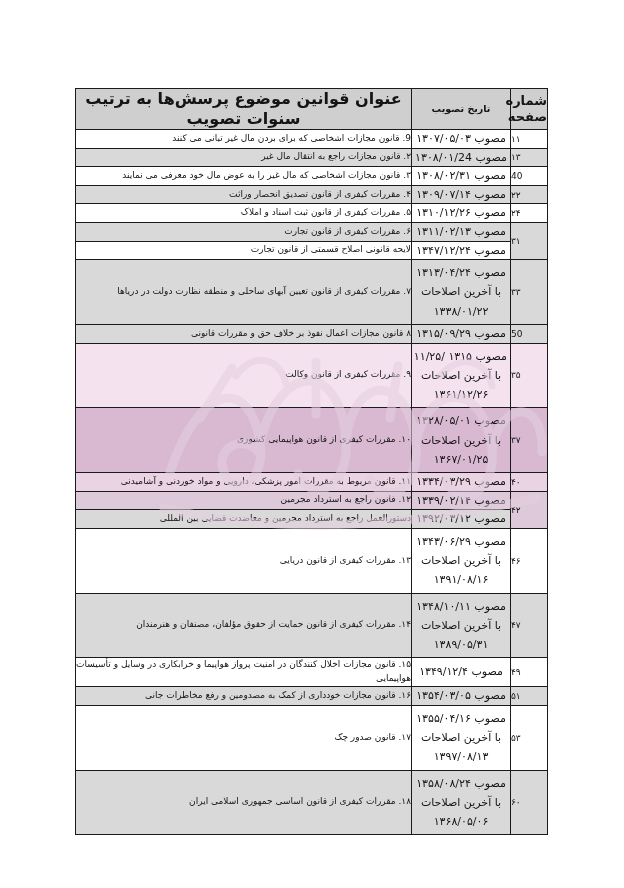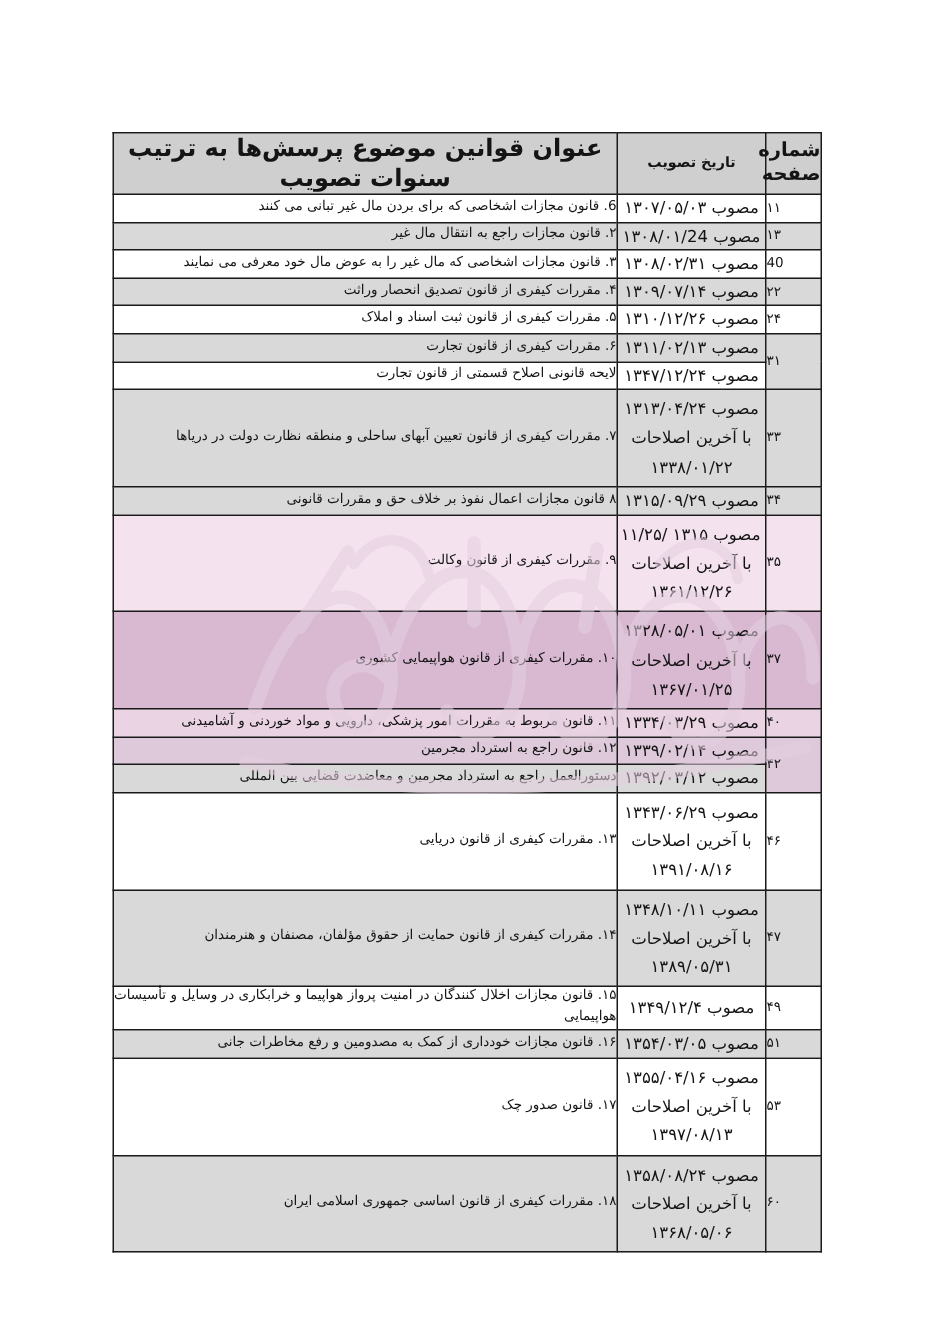--- a/index.html
+++ b/index.html
@@ -157,21 +157,21 @@
           <th class="h-date">تاریخ تصویب</th>
           <th class="h-title">عنوان قوانین موضوع پرسش‌ها به ترتیب سنوات تصویب</th>
         </tr>
       </thead>
       <tbody id="table-body">
           <tr>
             <td class="c-page shade-white"><span>۱۱</span></td>
             <td class="c-date shade-white">
               <span class="date-line">مصوب ۱۳۰۷/۰۵/۰۳</span>
             </td>
-            <td class="c-title shade-white"><span>6. قانون مجازات اشخاصی که برای بردن مال غیر تبانی می کنند</span></td>
+            <td class="c-title shade-white"><span>9. قانون مجازات اشخاصی که برای بردن مال غیر تبانی می کنند</span></td>
           </tr>
           <tr>
             <td class="c-page shade-grey"><span>۱۳</span></td>
             <td class="c-date shade-grey">
               <span class="date-line">مصوب ۱۳۰۸/۰۱/24</span>
             </td>
             <td class="c-title shade-grey"><span>۲. قانون مجازات راجع به انتقال مال غیر</span></td>
           </tr>
           <tr>
             <td class="c-page shade-white"><span>40</span></td>
@@ -210,21 +210,21 @@
           <tr>
             <td class="c-page shade-grey"><span>۳۳</span></td>
             <td class="c-date shade-grey stack">
               <span class="date-line">مصوب ۱۳۱۳/۰۴/۲۴</span>
               <span class="date-line">با آخرین اصلاحات</span>
               <span class="date-line">۱۳۳۸/۰۱/۲۲</span>
             </td>
             <td class="c-title shade-grey"><span>۷. مقررات کیفری از قانون تعیین آبهای ساحلی و منطقه نظارت دولت در دریاها</span></td>
           </tr>
           <tr>
-            <td class="c-page shade-grey"><span>۳۴</span></td>
+            <td class="c-page shade-grey"><span>50</span></td>
             <td class="c-date shade-grey">
               <span class="date-line">مصوب ۱۳۱۵/۰۹/۲۹</span>
             </td>
             <td class="c-title shade-grey"><span>۸ قانون مجازات اعمال نفوذ بر خلاف حق و مقررات قانونی</span></td>
           </tr>
           <tr>
             <td class="c-page shade-white sel-light"><span>۳۵</span></td>
             <td class="c-date shade-white stack sel-light">
               <span class="date-line">مصوب ۱۳۱۵ /۱۱/۲۵</span>
               <span class="date-line">با آخرین اصلاحات</span>

